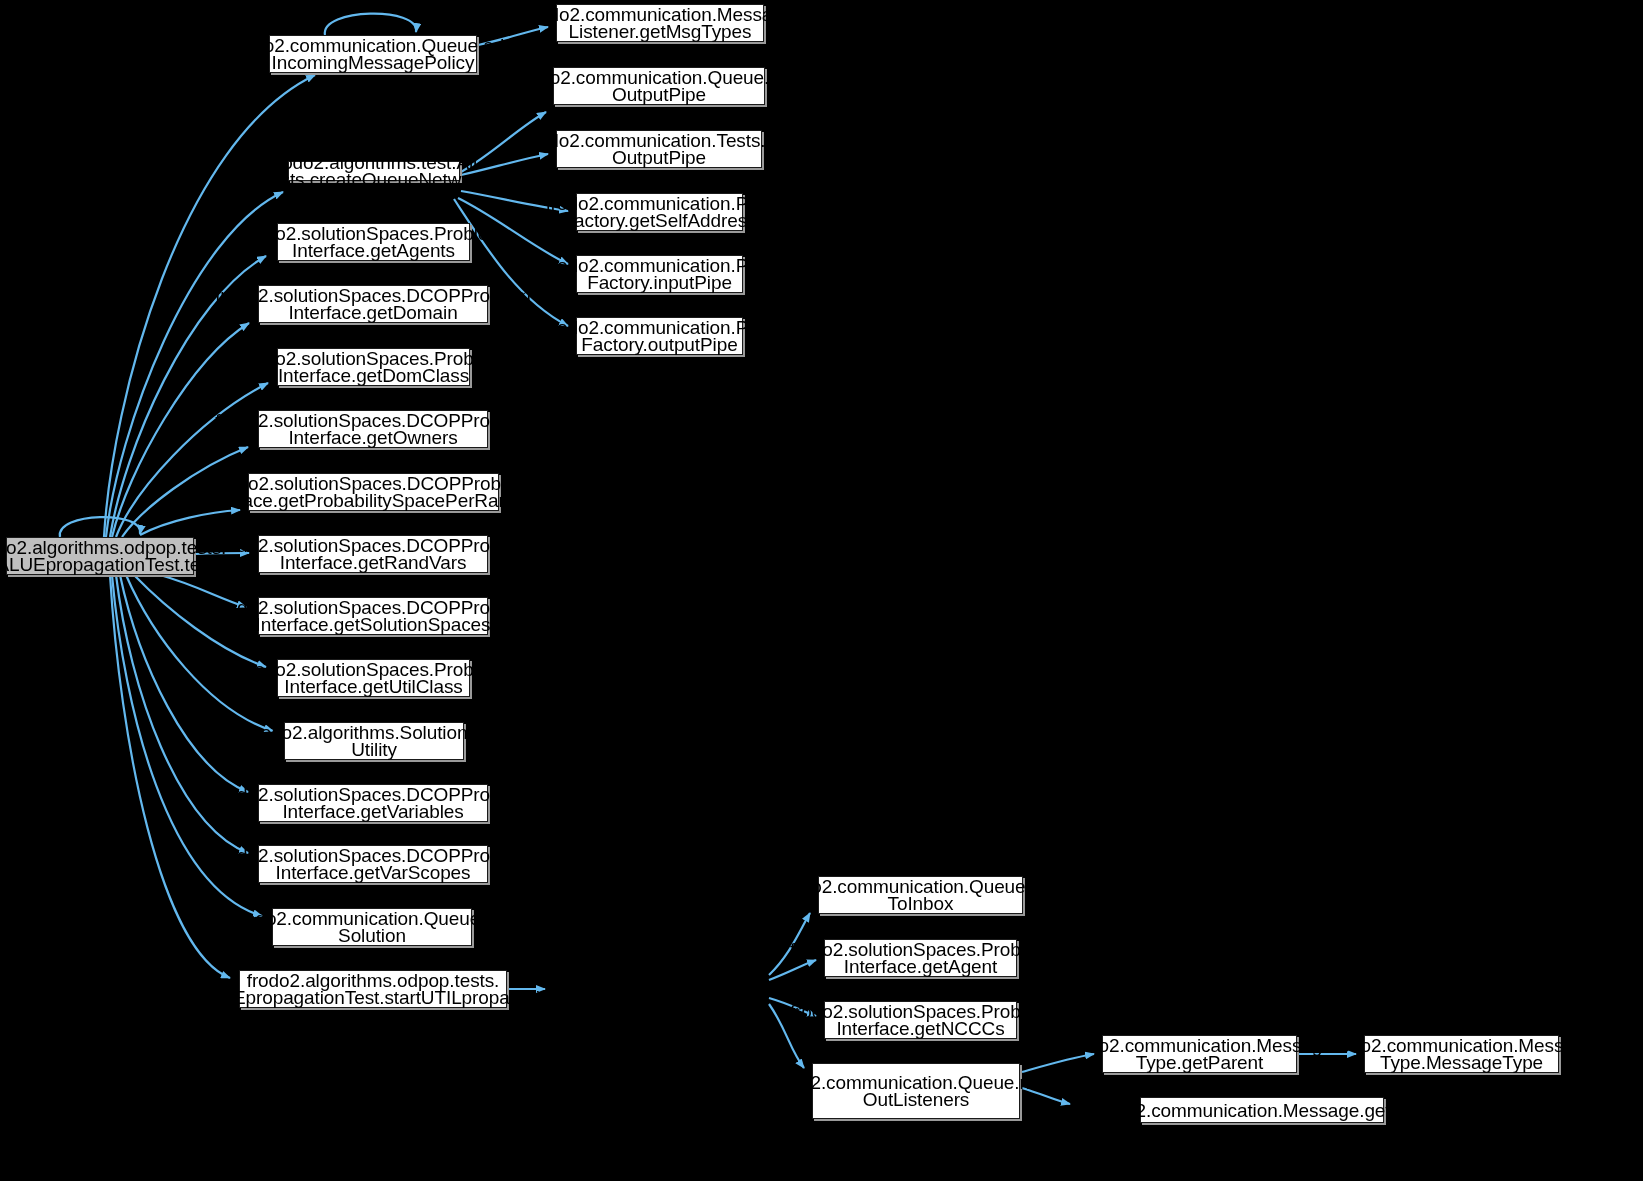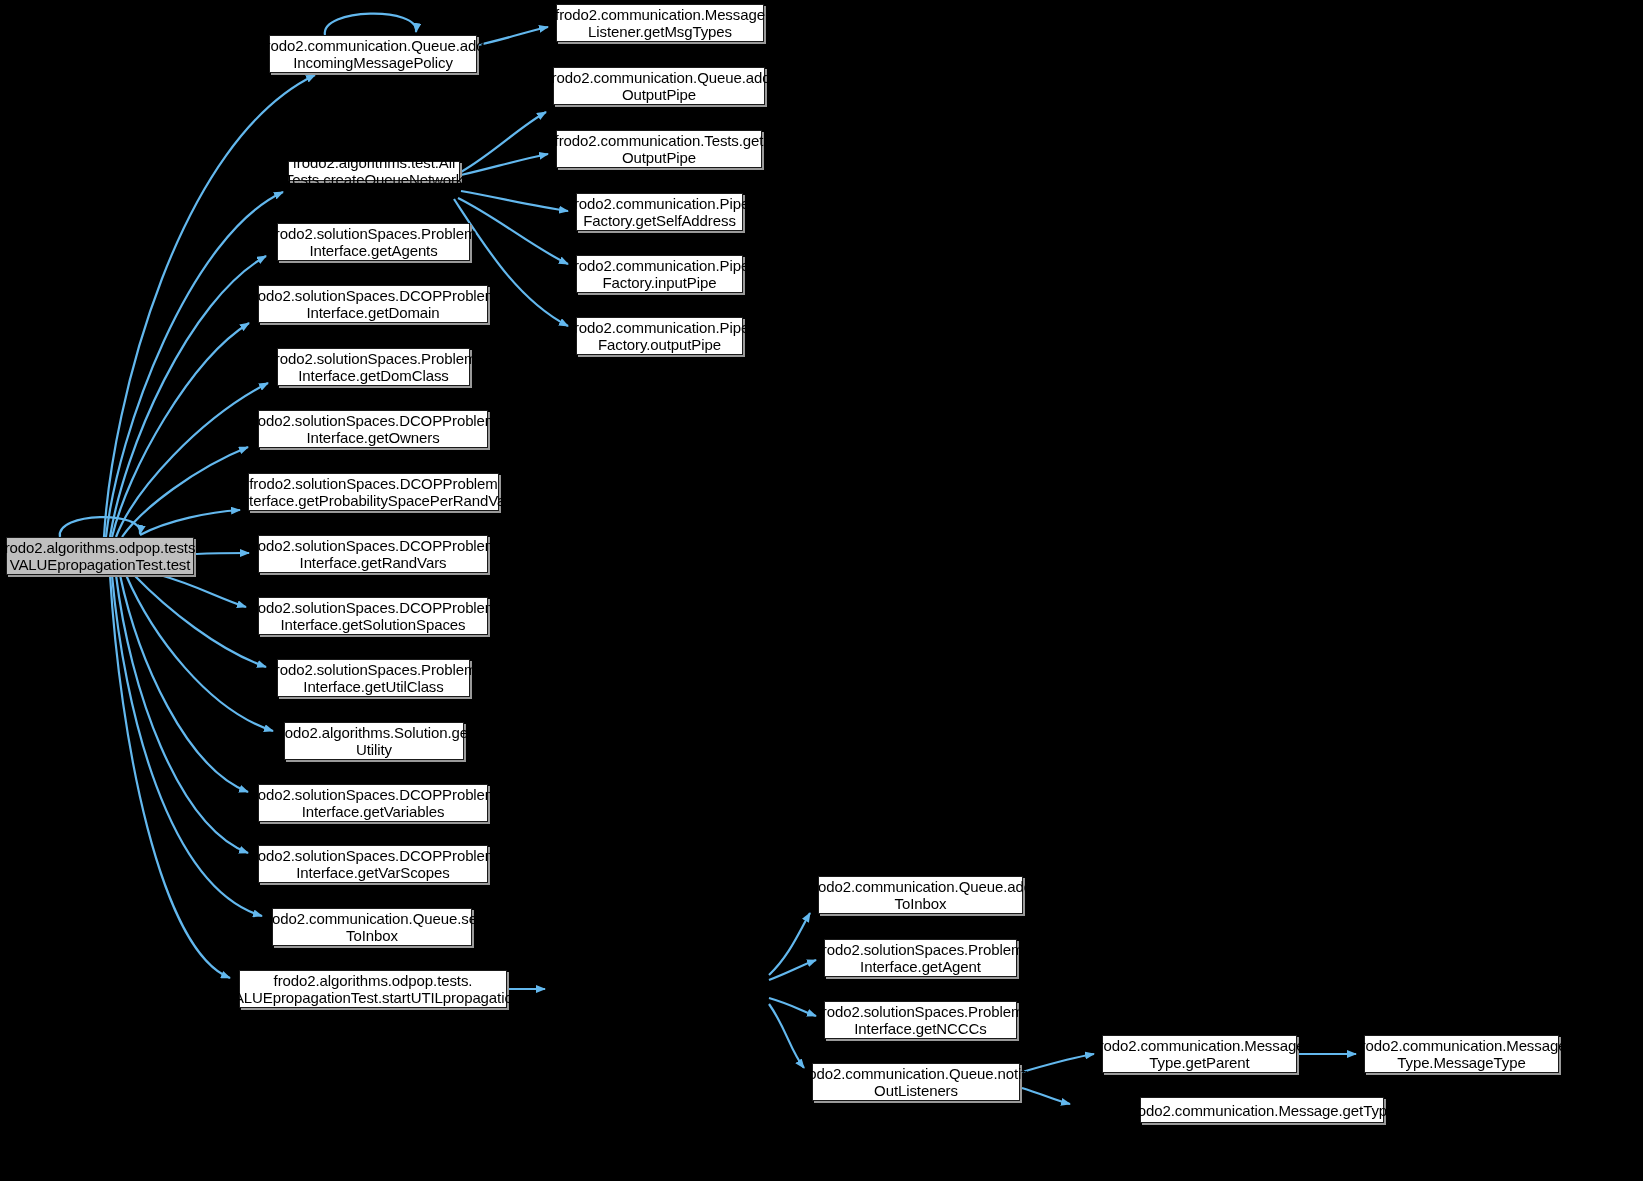--- a/index.html
+++ b/index.html
@@ -23,21 +23,21 @@
     height: 1181px;
     pointer-events: none;
   }
   .node {
     position: absolute;
     box-sizing: border-box;
     background: #ffffff;
     border: 1px solid #1a1a1a;
     box-shadow: 2px 2px 0 0 #9a9a9a;
     color: #000000;
-    font-size: 15px;
+    font-size: 19px;
     line-height: 17px;
     text-align: center;
     display: flex;
     align-items: center;
     justify-content: center;
     padding: 0 4px;
     white-space: pre-line;
     letter-spacing: -0.1px;
   }
   .node.root {
@@ -154,29 +154,29 @@
 Interface.getSolutionSpaces</div>
   <div class="node" style="left: 277px; top: 659px; width: 193px; height: 38px;">frodo2.solutionSpaces.Problem
 Interface.getUtilClass</div>
   <div class="node" style="left: 284px; top: 722px; width: 180px; height: 38px; text-align: center;">frodo2.algorithms.Solution.get
 Utility</div>
   <div class="node" style="left: 258px; top: 784px; width: 230px; height: 38px;">frodo2.solutionSpaces.DCOPProblem
 Interface.getVariables</div>
   <div class="node" style="left: 258px; top: 845px; width: 230px; height: 38px;">frodo2.solutionSpaces.DCOPProblem
 Interface.getVarScopes</div>
   <div class="node" style="left: 272px; top: 908px; width: 200px; height: 38px;">frodo2.communication.Queue.set
-ToInbox</div>
+Solution</div>
   <div class="node" style="left: 239px; top: 970px; width: 268px; height: 38px;">frodo2.algorithms.odpop.tests.
 VALUEpropagationTest.startUTILpropagation</div>
   <div class="node" style="left: 818px; top: 876px; width: 205px; height: 38px;">frodo2.communication.Queue.add
 ToInbox</div>
   <div class="node" style="left: 824px; top: 939px; width: 193px; height: 38px;">frodo2.solutionSpaces.Problem
 Interface.getAgent</div>
   <div class="node" style="left: 824px; top: 1001px; width: 193px; height: 38px;">frodo2.solutionSpaces.Problem
 Interface.getNCCCs</div>
   <div class="node" style="left: 1102px; top: 1035px; width: 195px; height: 38px;">frodo2.communication.Message
 Type.getParent</div>
   <div class="node" style="left: 1364px; top: 1035px; width: 195px; height: 38px;">frodo2.communication.Message
 Type.MessageType</div>
-  <div class="node" style="left: 812px; top: 1063px; width: 208px; height: 38px;">frodo2.communication.Queue.notify
+  <div class="node" style="left: 812px; top: 1063px; width: 208px; height: 56px;">frodo2.communication.Queue.notify
 OutListeners</div>
   <div class="node" style="left: 1140px; top: 1097px; width: 244px; height: 26px;">frodo2.communication.Message.getType</div>
 </div>
 
 </body></html>

